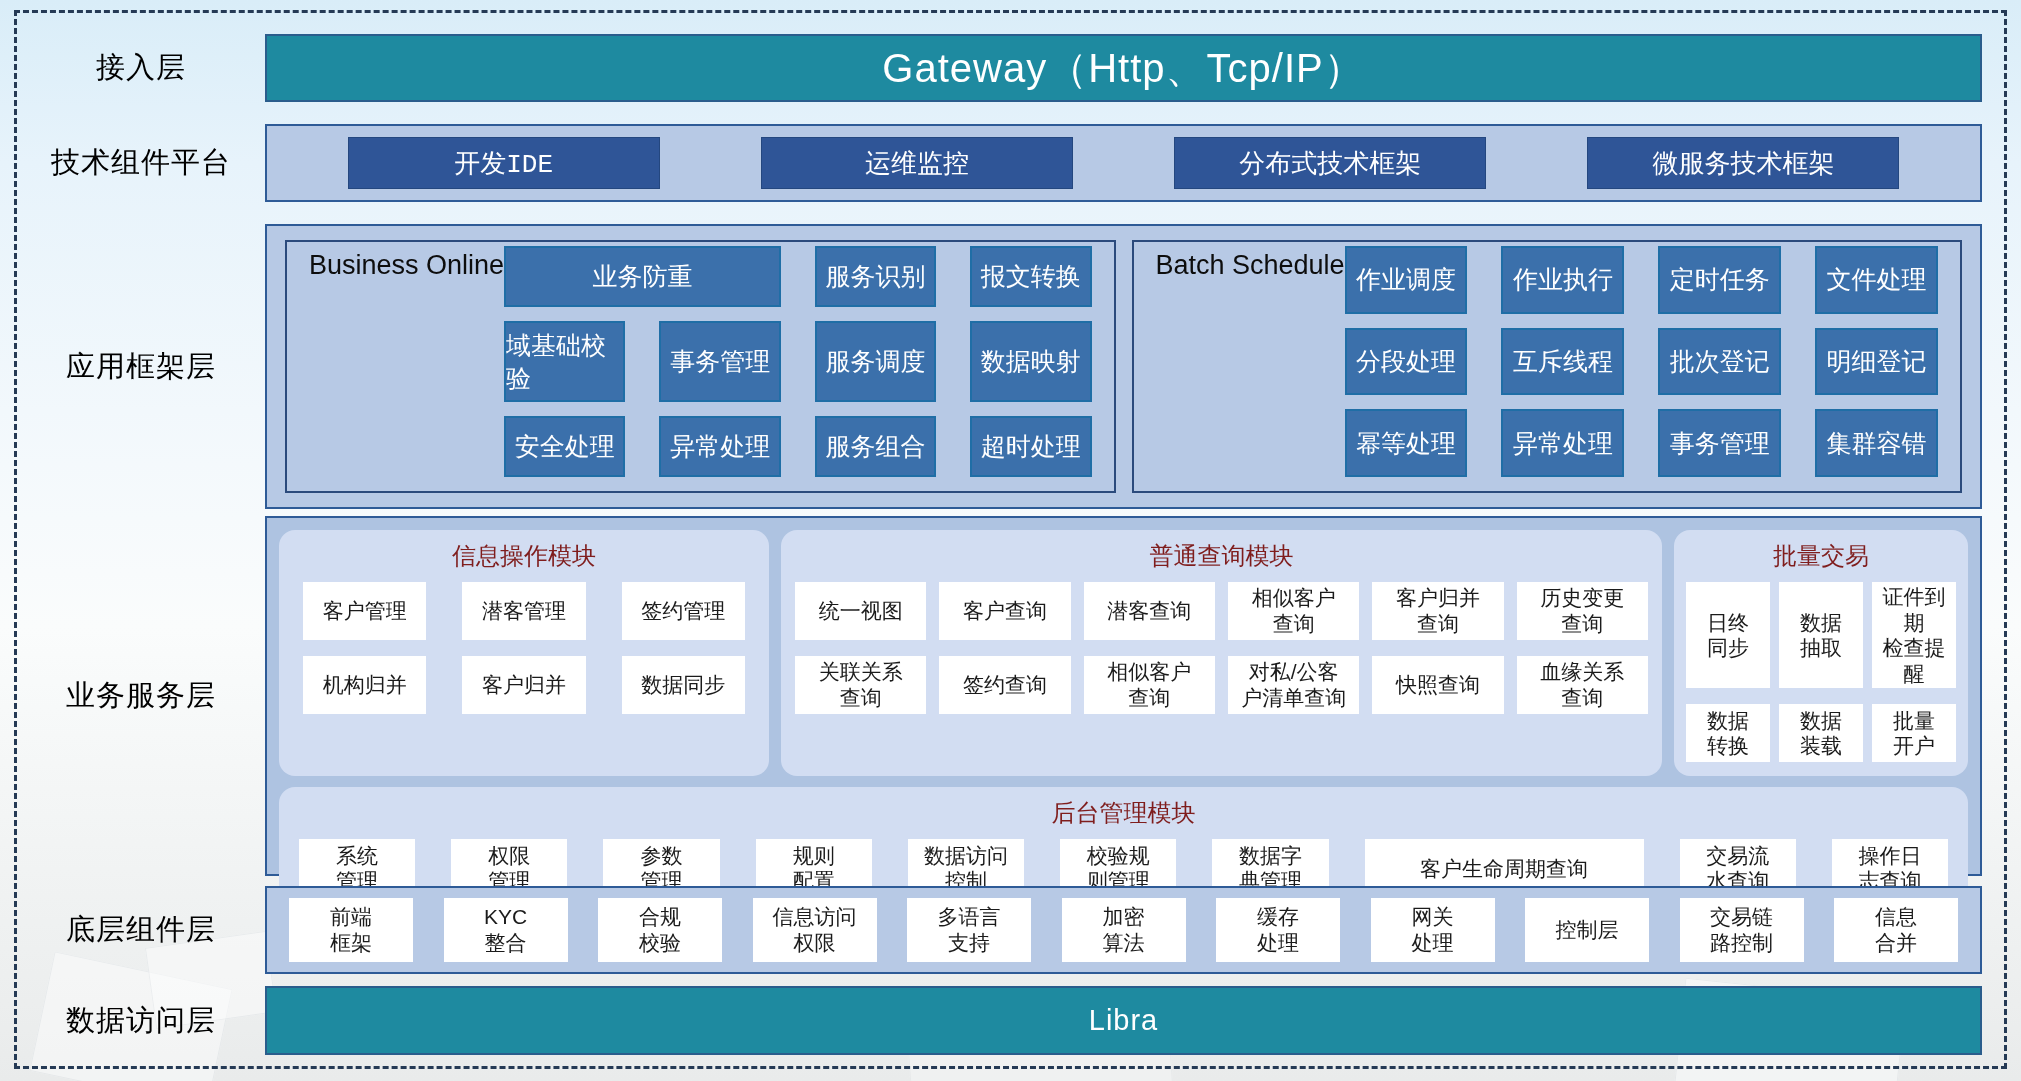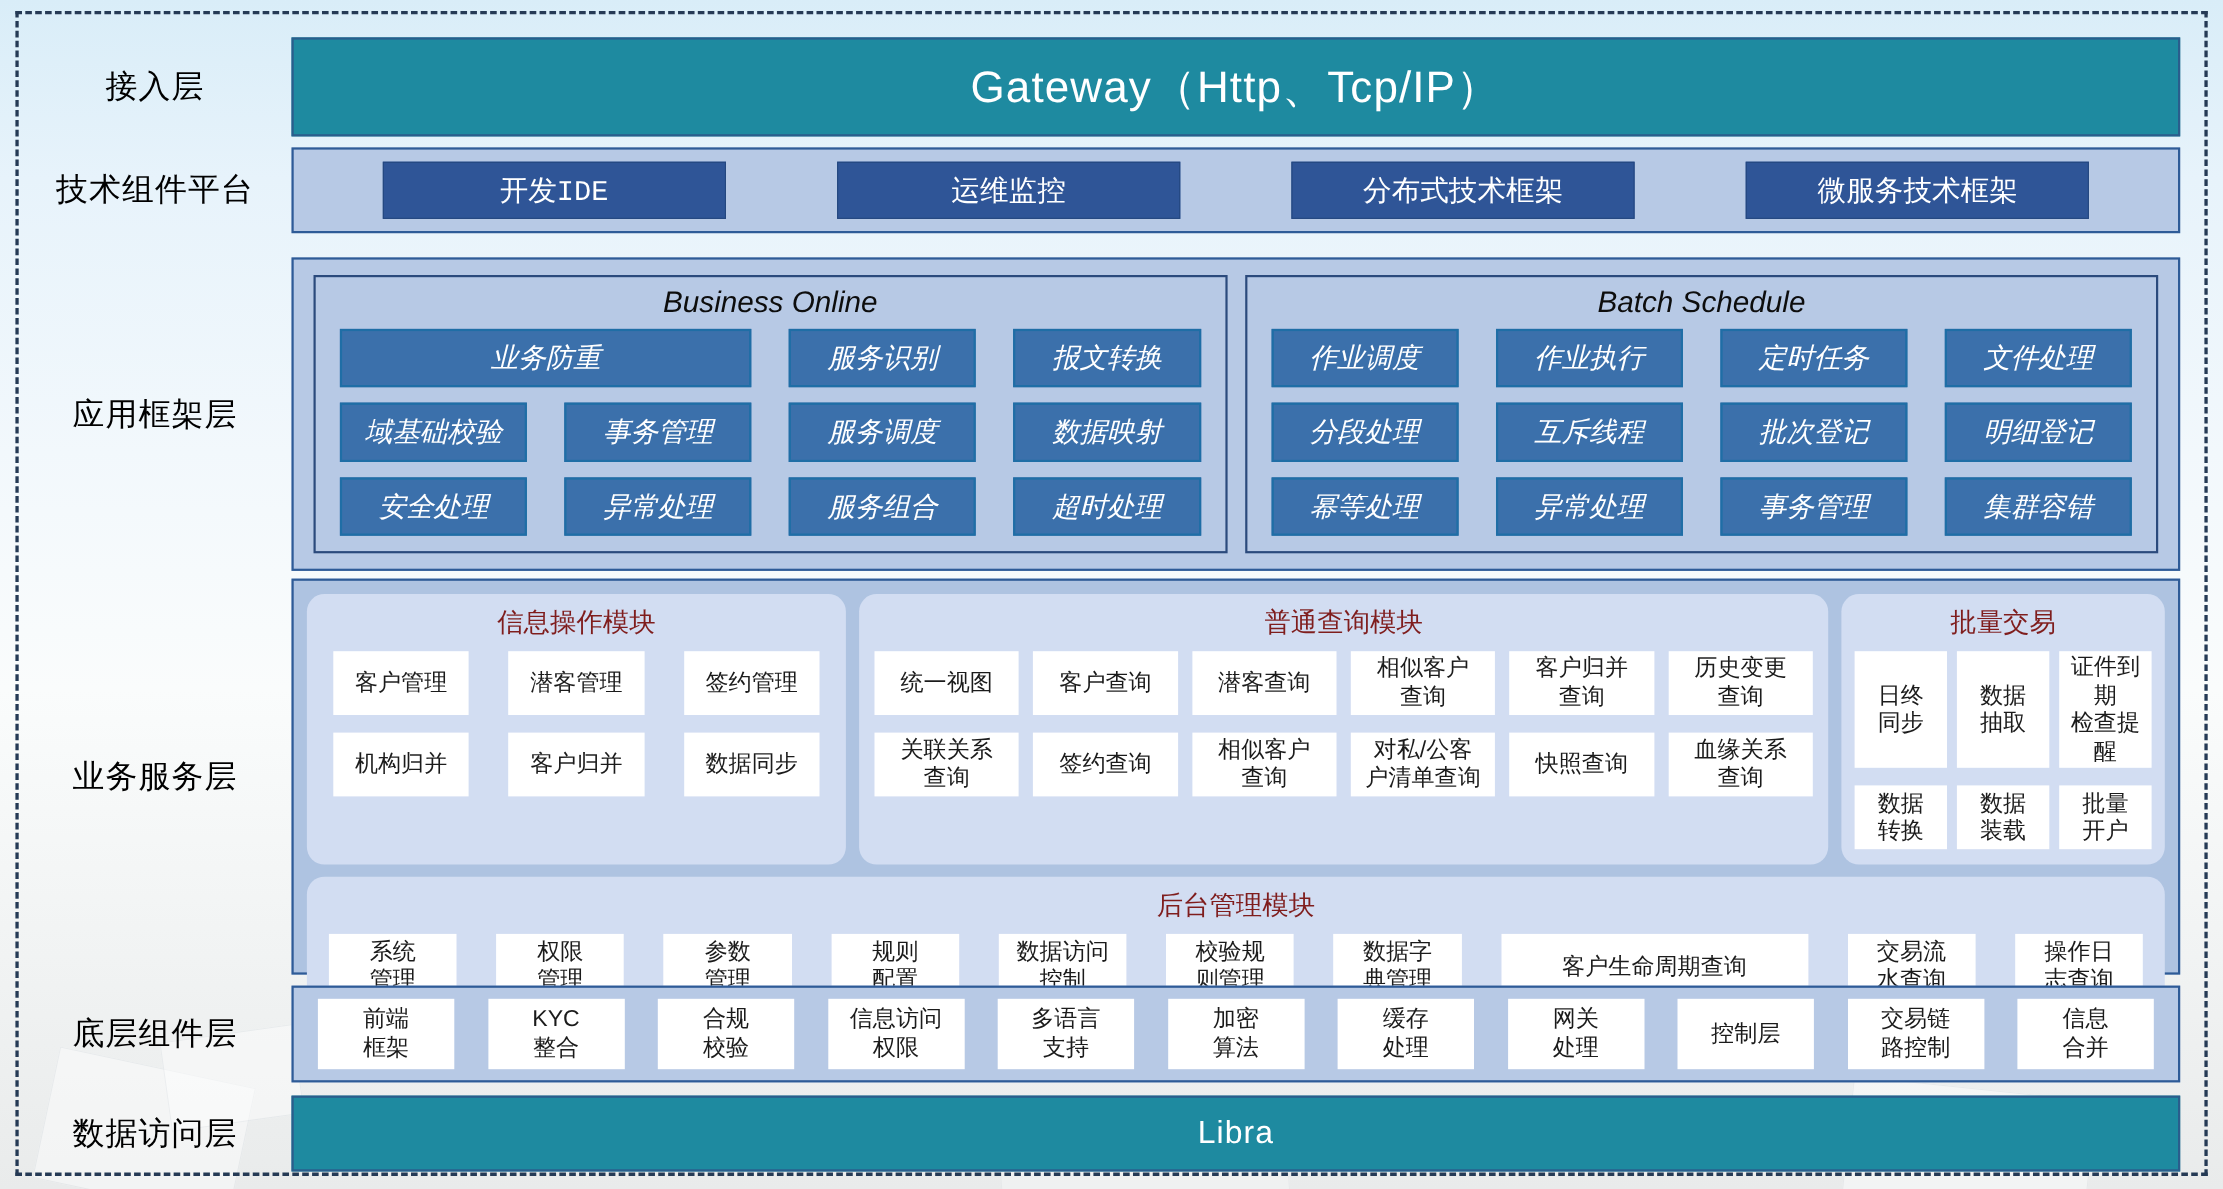--- a/index.html
+++ b/index.html
@@ -49,21 +49,21 @@
     color:#fff;font-size:26px;box-sizing:border-box;
   }
 
   
   .app-container{
     flex:1;background:#b7c9e5;border:2px solid #2e5b97;box-sizing:border-box;
     display:flex;gap:16px;padding:14px 18px;
   }
   .subbox{
     flex:1;border:2px solid #2b4a7c;box-sizing:border-box;
-    padding:4px 22px 14px 22px;display:flex;flex-direction:column;font-style:italic;
+    padding:4px 22px 14px 22px;display:flex;flex-direction:row;
   }
   .subbox-title{
     text-align:center;font-size:27px;color:#0d0d0d;padding:4px 0 8px 0;flex:0 0 auto;
   }
   .subgrid{
     flex:1;display:grid;grid-template-columns:repeat(4,1fr);
     column-gap:34px;row-gap:14px;
   }
   .app-btn{
     min-height:50px;background:#3b70ab;border:2px solid #1f6ea6;
@@ -104,21 +104,21 @@
   .admin-row .cell.wide{flex:2.45 1 0;}
 
   
   .base-container{
     flex:1;background:#b7c9e5;border:2px solid #2e5b97;box-sizing:border-box;
     display:flex;align-items:center;justify-content:space-between;padding:0 22px;
   }
   .base-container .cell{width:124px;min-height:64px;flex:0 0 auto;}
 
   
-  .row-access{height:90px;margin-bottom:10px;}
+  .row-access{height:68px;margin-bottom:22px;}
   .row-tech{height:78px;margin-bottom:22px;}
   .row-app{height:285px;margin-bottom:7px;}
   .row-service{height:360px;margin-bottom:10px;}
   .row-base{height:88px;margin-bottom:12px;}
   .row-data{height:69px;}
   .row-data .teal-bar{font-size:29px;}
 </style>
 </head>
 <body>
 

